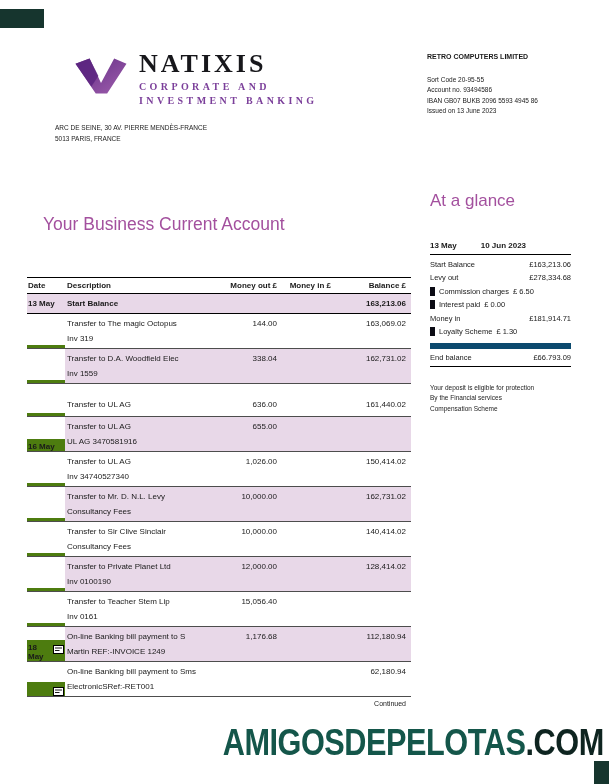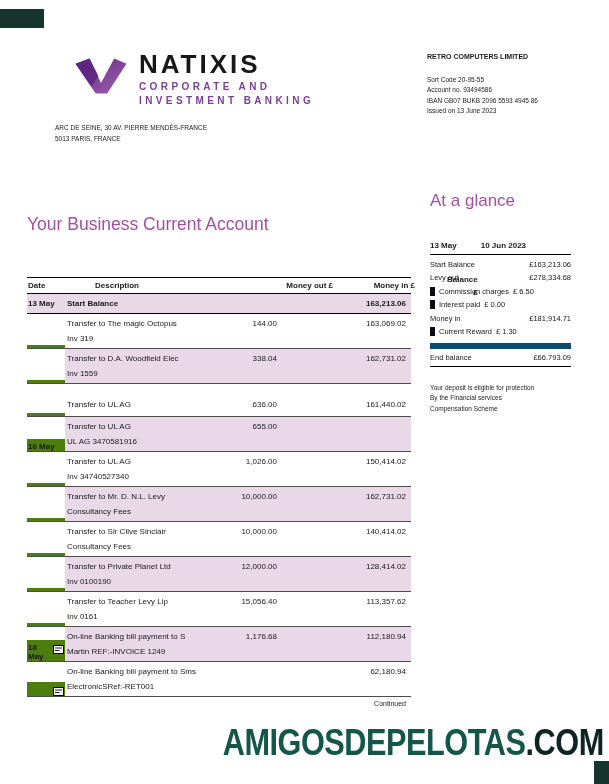--- a/index.html
+++ b/index.html
@@ -6,49 +6,49 @@
   * { margin:0; padding:0; box-sizing:border-box; }
   html,body { background:#f2f2f2; }
   body { font-family:"Liberation Sans", sans-serif; color:#1a1a1a; }
   .page { position:relative; width:609px; height:784px; background:#fff; margin:0 auto; overflow:hidden; }
 
   
   .corner-tl { position:absolute; left:0; top:9px; width:44px; height:19px; background:#16352e; }
   .corner-br { position:absolute; right:0; bottom:0; width:15px; height:23px; background:#16352e; }
 
   
-  .logo { position:absolute; left:72px; top:50px; display:flex; align-items:flex-start; gap:9px; }
+  .logo { position:absolute; left:72px; top:50px; display:flex; align-items:flex-start; gap:9px;font-family:Liberation Serif, serif; }
   .logo svg { margin-top:6px; }
   .logo-name { font-size:26px; font-weight:700; letter-spacing:3px; color:#17171b; line-height:28px; }
   .logo-sub { font-size:10px; font-weight:700; letter-spacing:3.4px; color:#7b3f9a; margin-top:3px; }
 
   .address { position:absolute; left:55px; top:122px; font-size:6.5px; line-height:1.7; color:#222; }
 
   .acct-info { position:absolute; left:427px; top:53px; font-size:6.5px; }
   .acct-name { font-size:7px; font-weight:700; margin-bottom:15px; }
   .acct-lines div { line-height:1.6; }
 
-  .title { position:absolute; left:27px; top:214px; font-size:17.5px; font-weight:400; color:#a3509e; }
+  .title { position:absolute; left:43px; top:214px; font-size:17.5px; font-weight:400; color:#a3509e; }
 
   
   .glance { position:absolute; left:430px; top:191px; width:141px; font-size:7.5px; }
   .glance-title { font-size:17px; color:#a3509e; margin-bottom:30px; }
   .glance-period { display:flex; gap:24px; font-size:8px; font-weight:700; padding-bottom:4px; border-bottom:1px solid #000; margin-bottom:3px; }
   .ag-row { display:flex; align-items:center; margin:4.5px 0; }
   .ag-bullet { display:inline-block; width:5px; height:9px; background:#0b0b14; margin-right:4px; flex:0 0 auto; }
   .ag-value { margin-left:auto; }
   .ag-row.inline .ag-value { margin-left:4px; }
   .ag-end { display:flex; margin-top:7px; padding:4px 0; border-top:6px solid #0c4a6e; border-bottom:1px solid #000; }
   .ag-end .ag-value { margin-left:auto; }
   .glance-note { margin-top:16px; font-size:6.5px; line-height:1.6; color:#222; }
 
   
   .txn { position:absolute; left:27px; top:277px; width:384px; font-size:8px; }
   .t-head, .t-start, .t-row { display:flex;align-items:flex-end; }
-  .t-head { height:17px; align-items:center; border-top:1px solid #000; border-bottom:1px solid #000; font-weight:700;gap:28px; }
+  .t-head { height:17px; align-items:center; border-top:1px solid #000; border-bottom:1px solid #000; font-weight:700; }
   .t-start { height:20px; align-items:center; background:#e8d8e8; border-bottom:1px solid #000; font-weight:700; }
   .t-row { min-height:33px; border-bottom:1px solid #4d4d4d; }
   .t-body { display:flex; flex:1 1 auto; }
   .t-body.shaded { background:#e8d8e8; }
   .c-date { flex:0 0 38px; width:38px; display:flex; justify-content:space-between; align-items:flex-start; padding:3px 1px 0 1px; background:#4d7c0f; }
   .c-desc { flex:0 0 150px; width:150px; padding:3px 0 3px 2px; }
   .c-desc div { line-height:13px; }
   .c-desc div:first-child { margin-bottom:2px; }
   .c-out { flex:0 0 64px; text-align:right; padding:3px 2px 0 0; line-height:13px; }
   .c-in  { flex:0 0 56px; text-align:right; padding:3px 4px 0 0; line-height:13px; }
@@ -140,21 +140,21 @@
       </div>
 
       <div class="ag-row">
 
         <span class="ag-label">Money in</span>
         <span class="ag-value">£181,914.71</span>
       </div>
 
       <div class="ag-row inline">
         <span class="ag-bullet"></span>
-        <span class="ag-label">Current Reward</span>
+        <span class="ag-label">Loyalty Scheme</span>
         <span class="ag-value">£ 1.30</span>
       </div>
 
     <div class="ag-end">
       <span class="ag-label">End balance</span>
       <span class="ag-value">£66.793.09</span>
     </div>
 
     <div class="glance-note">
       <div>Your deposit is eligible for protection</div>
@@ -307,26 +307,25 @@
         </div>
       </div>
 
       <div class="t-row">
         <div class="c-date">
           <span class="b"></span>
 
         </div>
         <div class="t-body">
           <div class="c-desc">
-            <div>Transfer to Teacher Levy Lip</div>
+            <div>Transfer to Teacher Stem Lip</div>
             <div>Inv 0161</div>
           </div>
           <div class="c-out">15,056.40</div>
           <div class="c-in"></div>
-          <div class="c-bal">113,357.62</div>
         </div>
       </div>
 
       <div class="t-row">
         <div class="c-date">
           <span class="b">18 May</span>
           <span class="bill-icon">
             <svg width="11" height="9" viewBox="0 0 11 9">
               <rect x="0.5" y="0.5" width="10" height="8" fill="#fff" stroke="#000"></rect>
               <line x1="2" y1="3" x2="9" y2="3" stroke="#000" stroke-width="0.9"></line>

